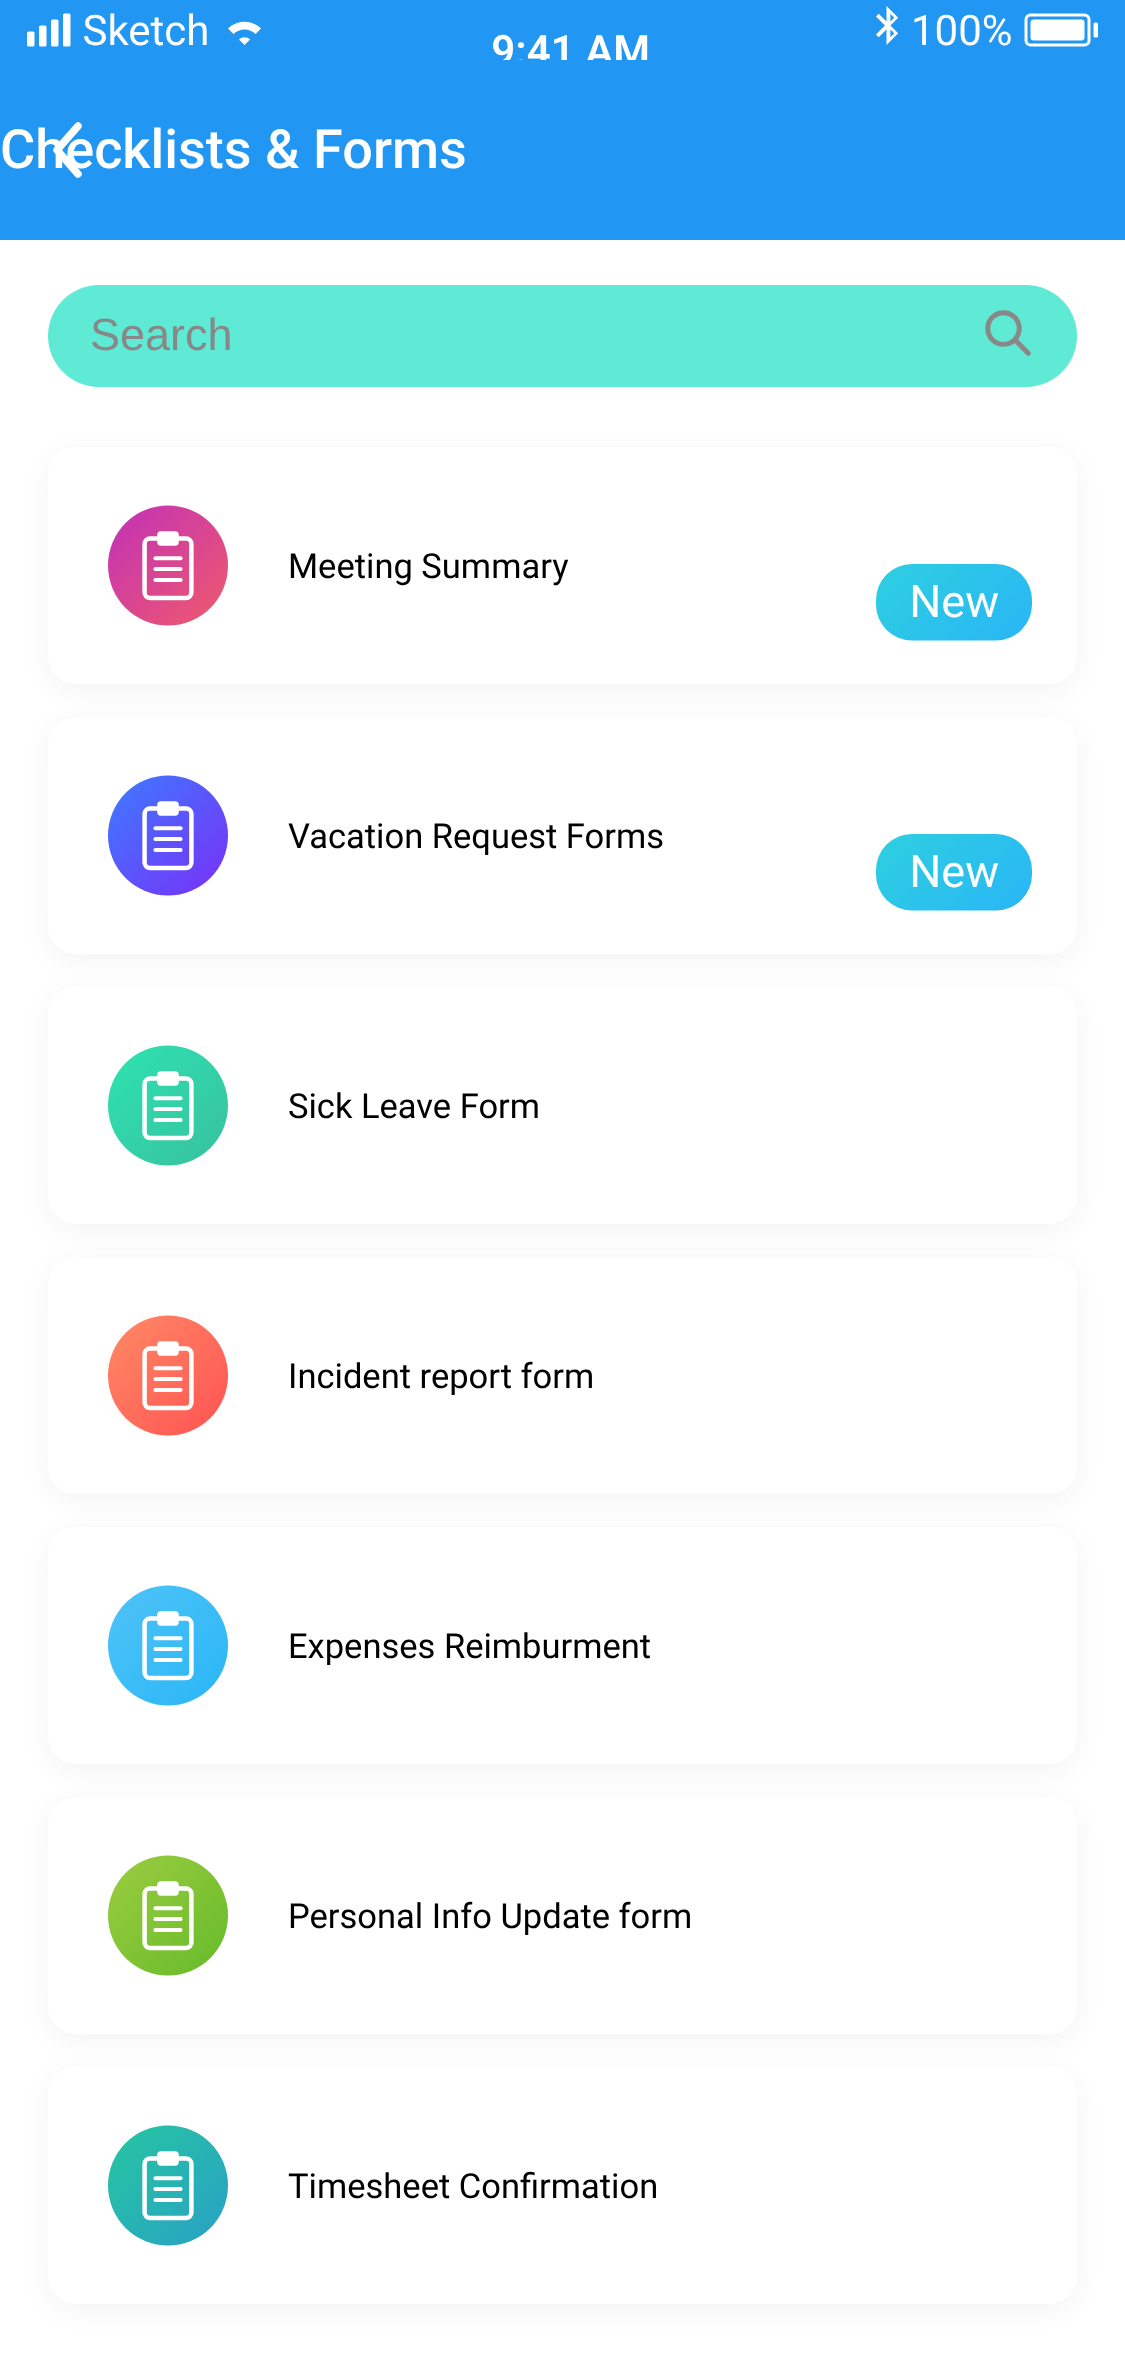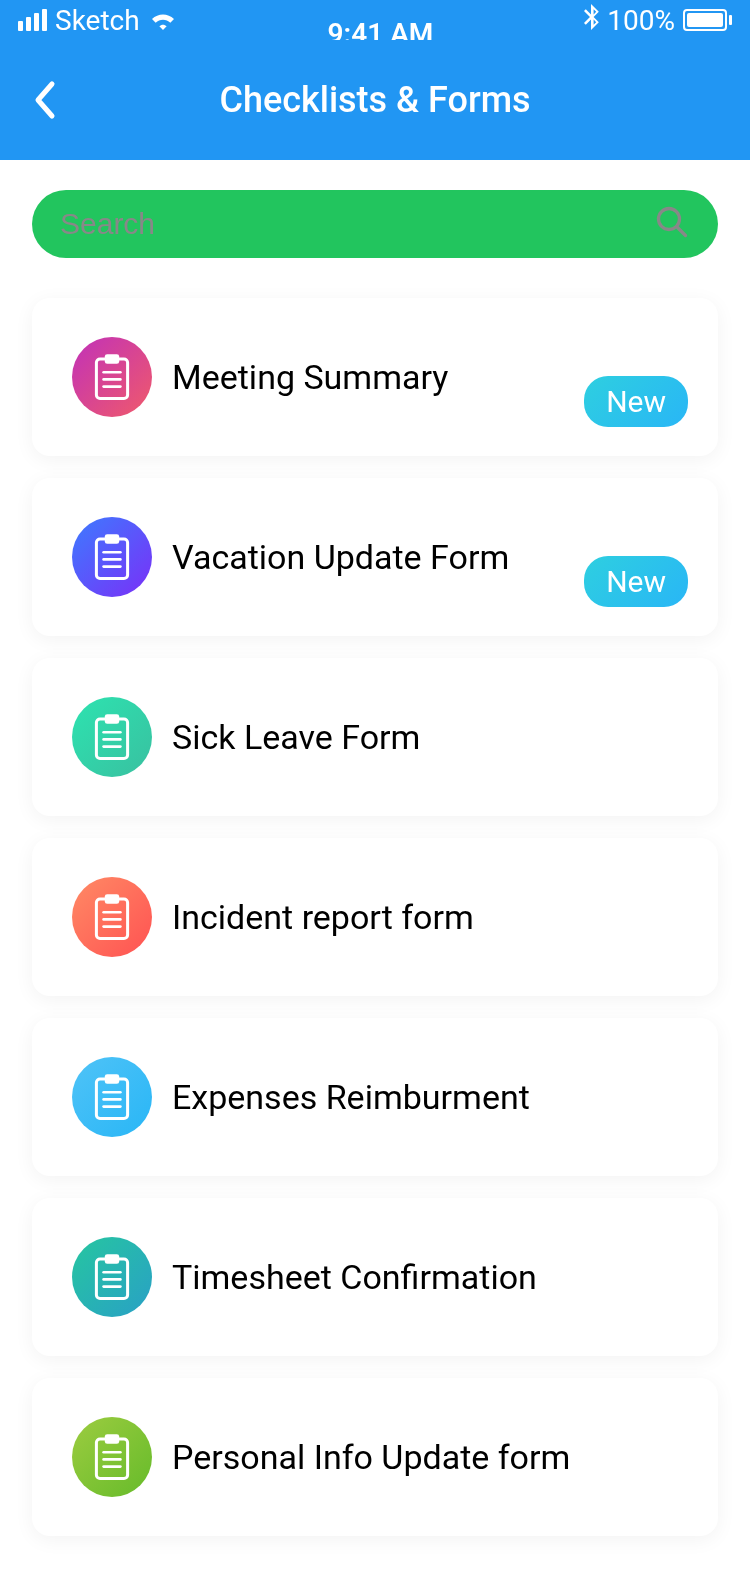--- a/index.html
+++ b/index.html
@@ -40,33 +40,32 @@
     position:absolute;
     left: 24px;
     top: 50%;
     transform: translateY(-50%);
     width:40px; height:60px;
     display:flex; align-items:center; justify-content:center;
     cursor:pointer;
   }
   .header-title {
     flex:1;
-    text-align:center;
     color:#fff;
     font-size:36px;
     font-weight:500;
   }
   
   .content {
     padding: 30px 32px 0;
   }
   
   .search-bar {
     height: 68px;
-    background: #22c55e;
+    background: #5eead4;
     border-radius: 34px;
     display:flex;
     align-items:center;
     padding: 0 28px;
     margin-bottom: 40px;
   }
   .search-input {
     flex:1;
     border:none;
     background:transparent;
@@ -88,22 +87,22 @@
     margin-bottom: 22px;
     cursor:pointer;
   }
   .card-icon {
     width:80px; height:80px;
     border-radius:50%;
     display:flex; align-items:center; justify-content:center;
     flex-shrink:0;
   }
   .card-title {
-    margin-left: 20px;
-    font-size: 34px;
+    margin-left: 40px;
+    font-size: 23px;
     font-weight: 400;
     color:#000;
     flex:1;
   }
   .badge {
     background: linear-gradient(135deg, #2ecfe0, #29b6f6);
     color:#fff;
     font-size:30px;
     font-weight:400;
     padding: 8px 22px;
@@ -194,21 +193,21 @@
       <div class="card">
         <div class="card-icon grad-blue">
           <svg class="clipboard-svg" viewBox="0 0 32 40">
   <rect x="3" y="5" width="26" height="33" rx="3" fill="none" stroke="#fff" stroke-width="2.5"></rect>
   <rect x="10" y="1" width="12" height="8" rx="2" fill="#fff"></rect>
   <line x1="9" y1="16" x2="23" y2="16" stroke="#fff" stroke-width="2.2" stroke-linecap="round"></line>
   <line x1="9" y1="22" x2="23" y2="22" stroke="#fff" stroke-width="2.2" stroke-linecap="round"></line>
   <line x1="9" y1="28" x2="23" y2="28" stroke="#fff" stroke-width="2.2" stroke-linecap="round"></line>
 </svg>
         </div>
-        <div class="card-title">Vacation Update Form</div>
+        <div class="card-title">Vacation Request Forms</div>
         <div class="badge">New</div>
       </div>
       <div class="card">
         <div class="card-icon grad-teal">
           <svg class="clipboard-svg" viewBox="0 0 32 40">
   <rect x="3" y="5" width="26" height="33" rx="3" fill="none" stroke="#fff" stroke-width="2.5"></rect>
   <rect x="10" y="1" width="12" height="8" rx="2" fill="#fff"></rect>
   <line x1="9" y1="16" x2="23" y2="16" stroke="#fff" stroke-width="2.2" stroke-linecap="round"></line>
   <line x1="9" y1="22" x2="23" y2="22" stroke="#fff" stroke-width="2.2" stroke-linecap="round"></line>
   <line x1="9" y1="28" x2="23" y2="28" stroke="#fff" stroke-width="2.2" stroke-linecap="round"></line>
@@ -234,38 +233,38 @@
   <rect x="3" y="5" width="26" height="33" rx="3" fill="none" stroke="#fff" stroke-width="2.5"></rect>
   <rect x="10" y="1" width="12" height="8" rx="2" fill="#fff"></rect>
   <line x1="9" y1="16" x2="23" y2="16" stroke="#fff" stroke-width="2.2" stroke-linecap="round"></line>
   <line x1="9" y1="22" x2="23" y2="22" stroke="#fff" stroke-width="2.2" stroke-linecap="round"></line>
   <line x1="9" y1="28" x2="23" y2="28" stroke="#fff" stroke-width="2.2" stroke-linecap="round"></line>
 </svg>
         </div>
         <div class="card-title">Expenses Reimburment</div>
       </div>
       <div class="card">
+        <div class="card-icon grad-green">
+          <svg class="clipboard-svg" viewBox="0 0 32 40">
+  <rect x="3" y="5" width="26" height="33" rx="3" fill="none" stroke="#fff" stroke-width="2.5"></rect>
+  <rect x="10" y="1" width="12" height="8" rx="2" fill="#fff"></rect>
+  <line x1="9" y1="16" x2="23" y2="16" stroke="#fff" stroke-width="2.2" stroke-linecap="round"></line>
+  <line x1="9" y1="22" x2="23" y2="22" stroke="#fff" stroke-width="2.2" stroke-linecap="round"></line>
+  <line x1="9" y1="28" x2="23" y2="28" stroke="#fff" stroke-width="2.2" stroke-linecap="round"></line>
+</svg>
+        </div>
+        <div class="card-title">Personal Info Update form</div>
+      </div>
+      <div class="card">
         <div class="card-icon grad-tealblue">
           <svg class="clipboard-svg" viewBox="0 0 32 40">
   <rect x="3" y="5" width="26" height="33" rx="3" fill="none" stroke="#fff" stroke-width="2.5"></rect>
   <rect x="10" y="1" width="12" height="8" rx="2" fill="#fff"></rect>
   <line x1="9" y1="16" x2="23" y2="16" stroke="#fff" stroke-width="2.2" stroke-linecap="round"></line>
   <line x1="9" y1="22" x2="23" y2="22" stroke="#fff" stroke-width="2.2" stroke-linecap="round"></line>
   <line x1="9" y1="28" x2="23" y2="28" stroke="#fff" stroke-width="2.2" stroke-linecap="round"></line>
 </svg>
         </div>
         <div class="card-title">Timesheet Confirmation</div>
       </div>
-      <div class="card">
-        <div class="card-icon grad-green">
-          <svg class="clipboard-svg" viewBox="0 0 32 40">
-  <rect x="3" y="5" width="26" height="33" rx="3" fill="none" stroke="#fff" stroke-width="2.5"></rect>
-  <rect x="10" y="1" width="12" height="8" rx="2" fill="#fff"></rect>
-  <line x1="9" y1="16" x2="23" y2="16" stroke="#fff" stroke-width="2.2" stroke-linecap="round"></line>
-  <line x1="9" y1="22" x2="23" y2="22" stroke="#fff" stroke-width="2.2" stroke-linecap="round"></line>
-  <line x1="9" y1="28" x2="23" y2="28" stroke="#fff" stroke-width="2.2" stroke-linecap="round"></line>
-</svg>
-        </div>
-        <div class="card-title">Personal Info Update form</div>
-      </div>
     </div>
 
 </div>
 
 </body></html>

